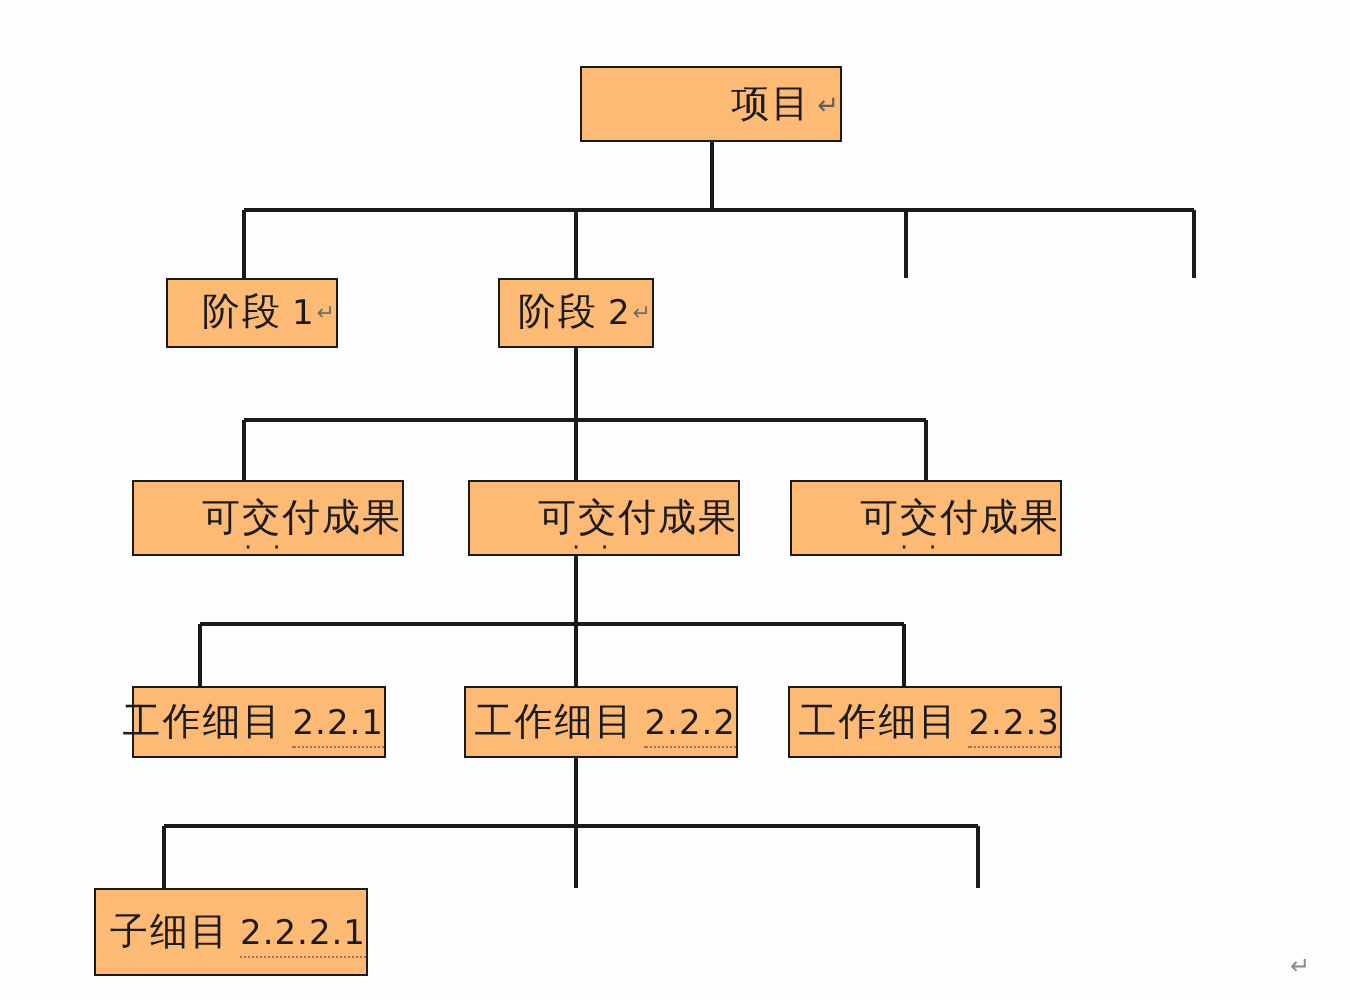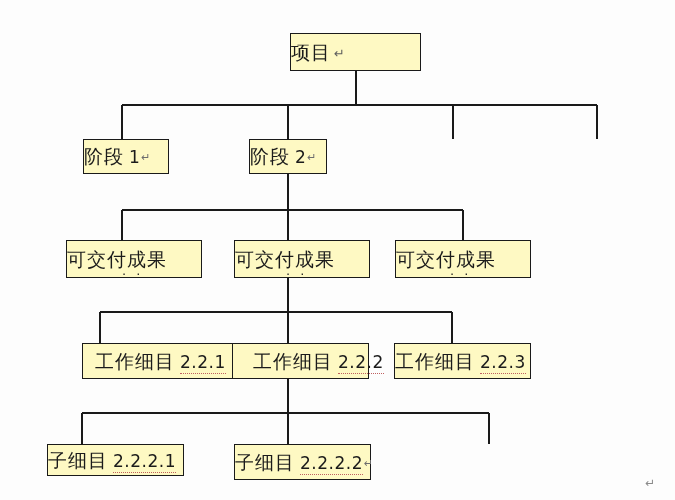--- a/index.html
+++ b/index.html
@@ -23,24 +23,24 @@
     left: 0;
     top: 0;
     width: 675px;
     height: 500px;
     pointer-events: none;
   }
   .node {
     position: absolute;
     box-sizing: border-box;
     border: 1.6px solid #1a1a1a;
-    background: #fef9c3;
+    background: #fdba74;
     display: flex;
     align-items: center;
-    justify-content: flex-start;
+    justify-content: flex-end;
     white-space: nowrap;
     color: #1b1b1b;
     line-height: 1;
   }
   .node .txt {
     display: inline-block;
     font-family: "DejaVu Sans", "Liberation Sans", sans-serif;
     letter-spacing: 0.5px;
   }
   .cjk {
@@ -130,32 +130,29 @@
     <span class="txt"><span class="cjk">可交付成果</span></span>
   </div>
   <div class="node" style="left:395px; top:240px; width:136px; height:38px;">
     <span class="txt"><span class="cjk">可交付成果</span></span>
   </div>
 
   <span class="dots" style="left:122px; top:268px;">·  ·</span>
   <span class="dots" style="left:286px; top:268px;">·  ·</span>
   <span class="dots" style="left:450px; top:268px;">·  ·</span>
 
-  <div class="node" style="left:82px; top:343px; width:152px; height:36px;padding-left:12px;">
+  <div class="node" style="left:66px; top:343px; width:127px; height:36px;padding-left:12px;">
     <span class="txt"><span class="cjk">工作细目</span><span class="num">2.2.1</span></span>
   </div>
   <div class="node" style="left:232px; top:343px; width:137px; height:36px;padding-left:20px;">
     <span class="txt"><span class="cjk">工作细目</span><span class="num">2.2.2</span></span>
   </div>
   <div class="node" style="left:394px; top:343px; width:137px; height:36px;">
     <span class="txt"><span class="cjk">工作细目</span><span class="num">2.2.3</span></span>
   </div>
 
-  <div class="node" style="left:47px; top:444px; width:137px; height:32px;">
+  <div class="node" style="left:47px; top:444px; width:137px; height:44px;">
     <span class="txt"><span class="cjk">子细目</span><span class="num">2.2.2.1</span></span>
-  </div>
-  <div class="node" style="left:234px; top:444px; width:137px; height:36px;">
-    <span class="txt"><span class="cjk">子细目</span><span class="num">2.2.2.2</span><span class="ret">↵</span></span>
   </div>
 
   <span class="pilcrow-mark" style="left:645px; top:476px;">↵</span>
 
 </div>
 
 </body></html>

